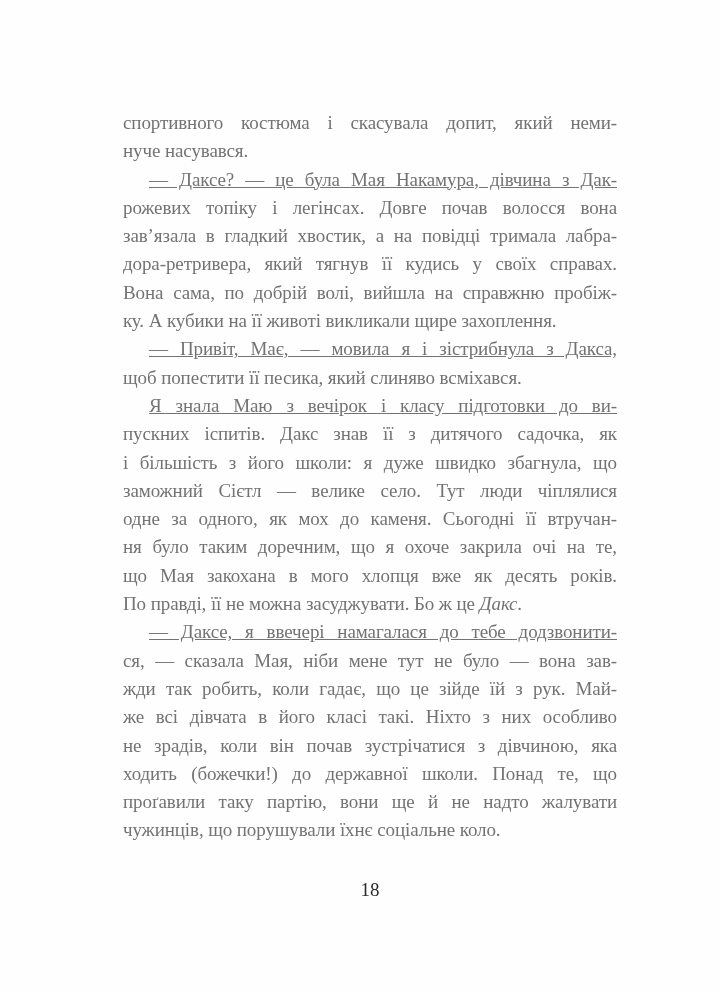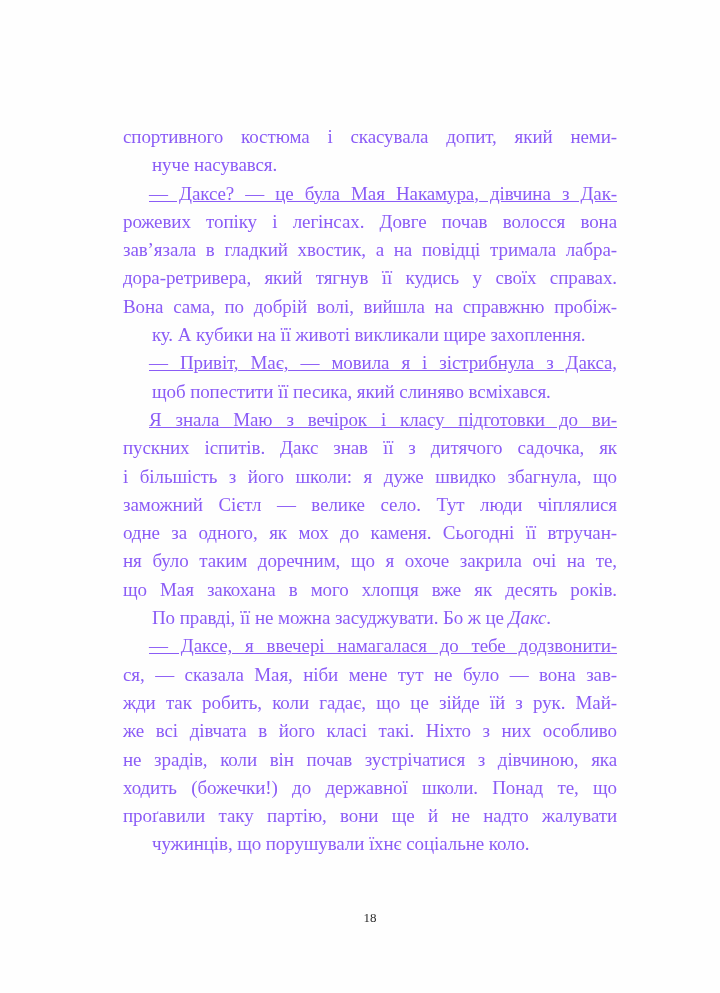--- a/index.html
+++ b/index.html
@@ -15,57 +15,56 @@
     font-family: "Liberation Serif", "DejaVu Serif", serif;
   }
   .page {
     position: absolute;
     inset: 0;
     background: #fefefe;
   }
   .page-text {
     position: absolute;
     left: 123px;
-    top: 123px;
+    top: 109px;
     width: 494px;
     font-size: 19px;
     line-height: 28.3px;
-    color: #8b5cf6;
+    color: #737373;
     letter-spacing: -0.1px;
   }
   .line {
     text-align: justify;
     text-align-last: justify;
     -moz-text-align-last: justify;
     height: 28.3px;
     white-space: nowrap;
   }
   .line.justified {
     white-space: normal;
   }
   .line.para-end {
     text-align: left;
     text-align-last: left;
-    margin-left: 29px;
     -moz-text-align-last: left;
   }
   .line.indent {
     text-indent: 26px;
     text-decoration: underline;
   }
   .line em {
     font-style: italic;
   }
   .page-number {
     position: absolute;
     left: 123px;
-    top: 905px;
+    top: 877px;
     width: 494px;
     text-align: center;
-    font-size: 13px;
+    font-size: 19px;
     line-height: 26px;
     color: #2a2a2a;
   }
 </style>
 </head>
 <body>
 
 <div class="page">
   <main class="page-text">
       <div class="line justified">спортивного костюма і скасувала допит, який неми-</div>

